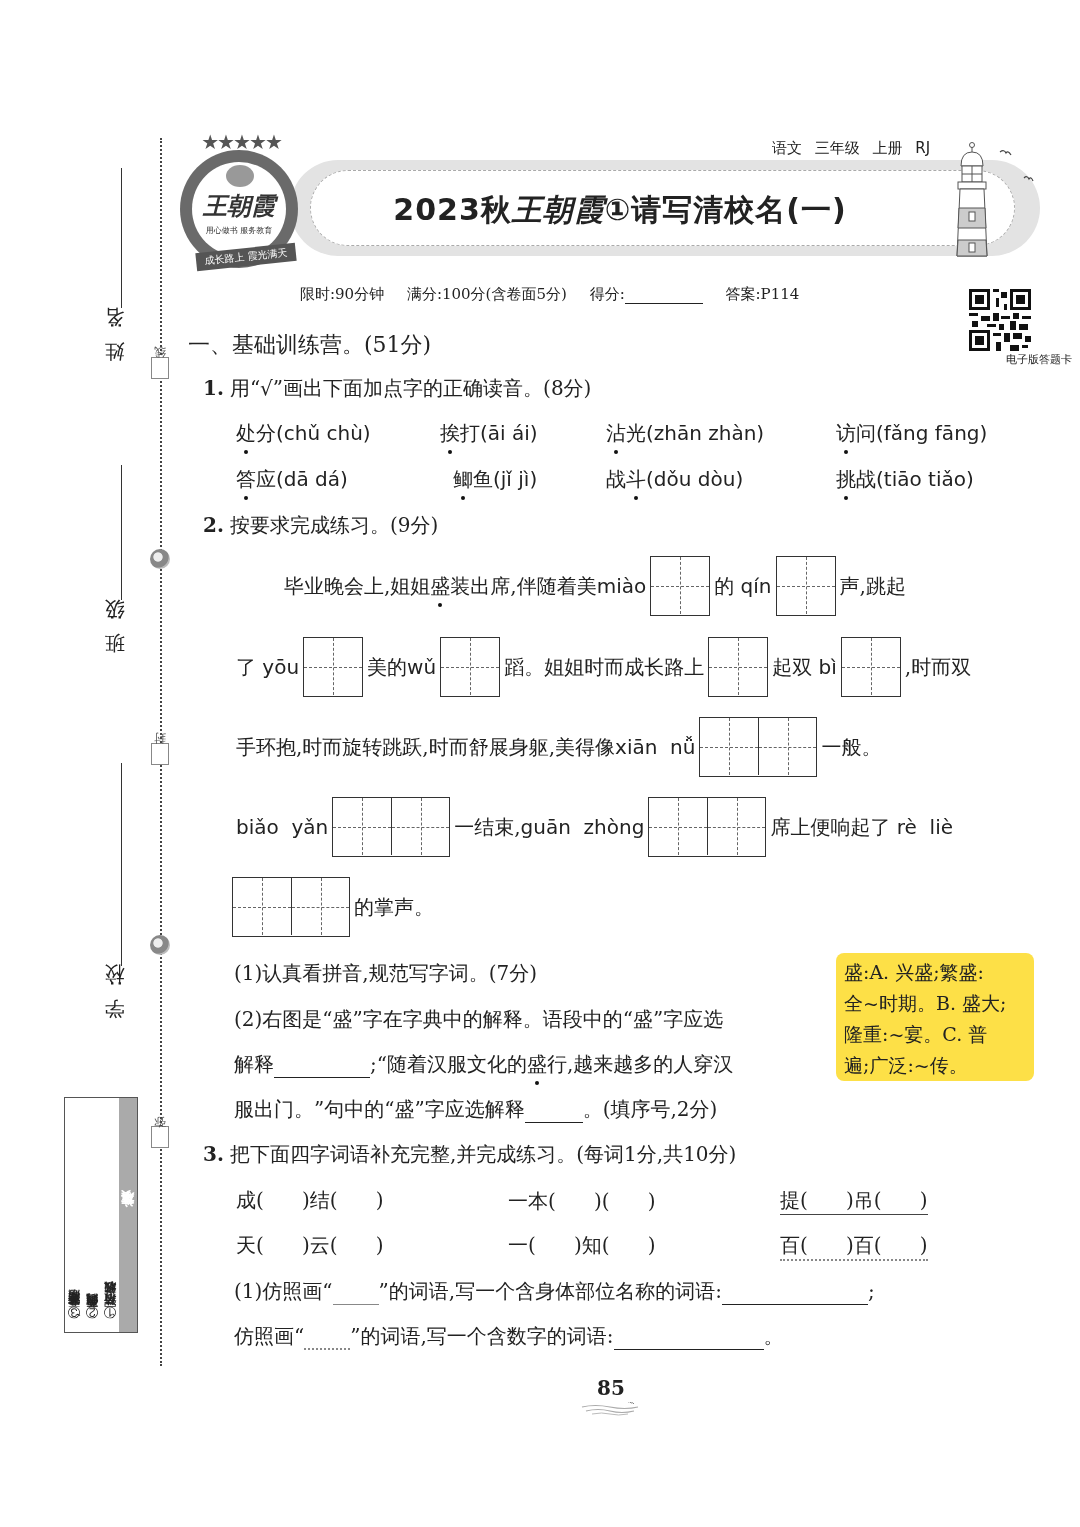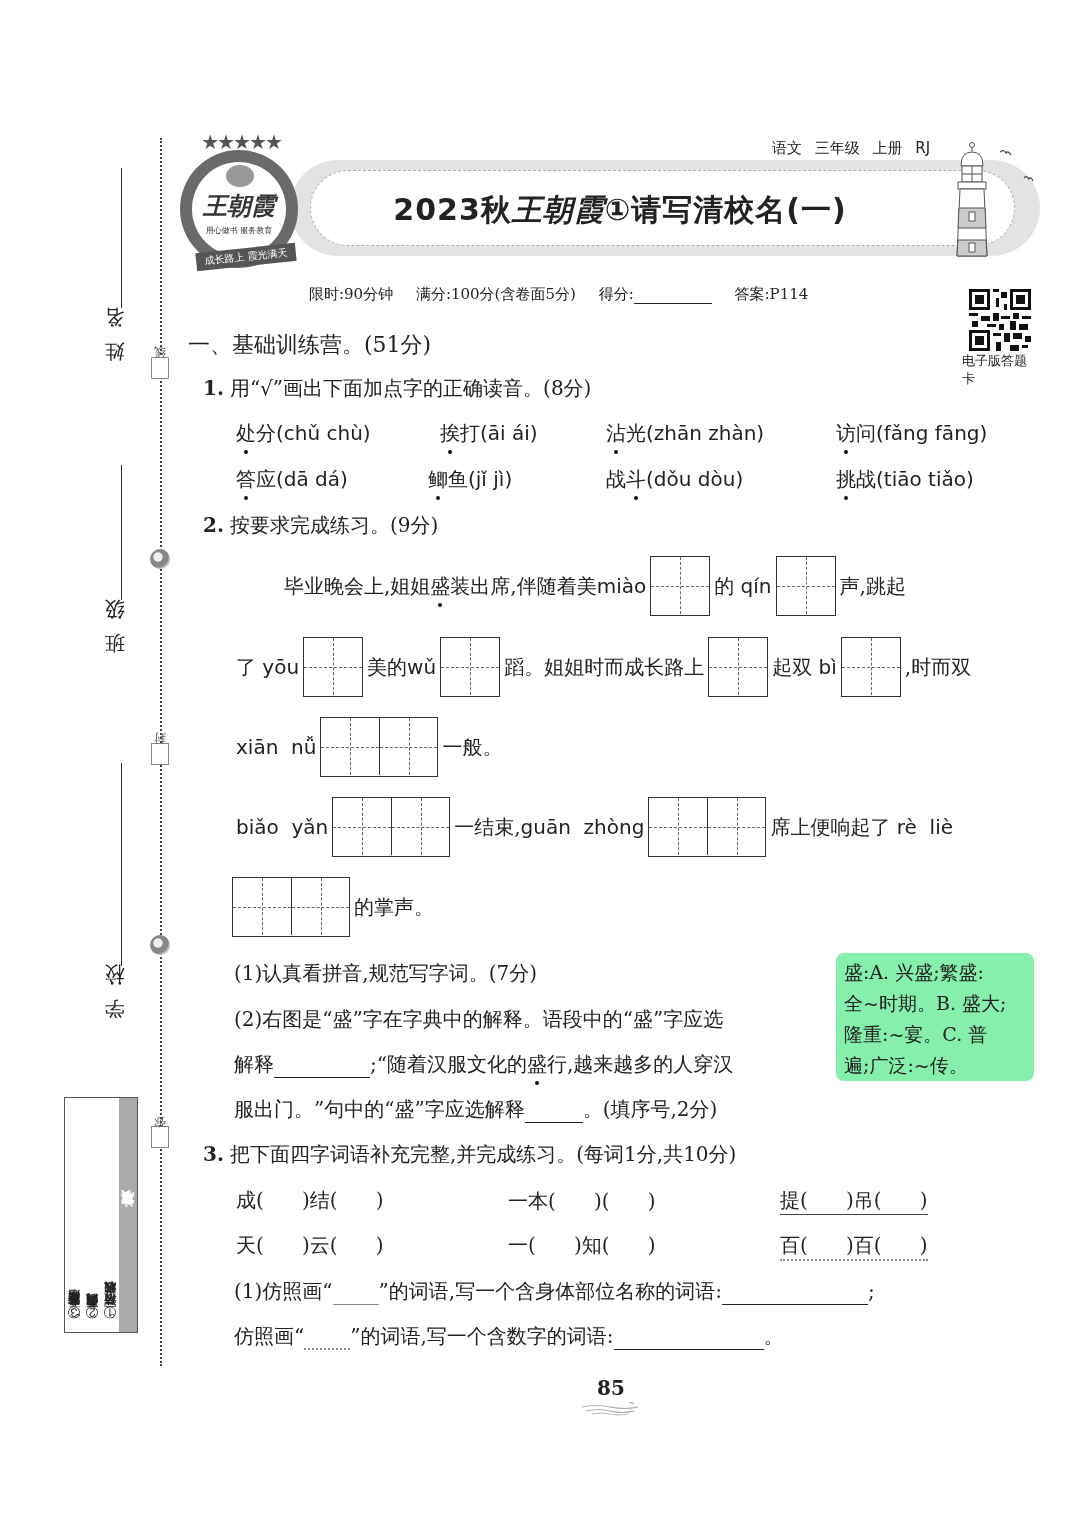--- a/index.html
+++ b/index.html
@@ -29,44 +29,44 @@
   .logo-in { position: absolute; left: 192px; top: 162px; width: 94px; height: 94px; border-radius: 50%; background: #fff; }
   .logo-text { position: absolute; left: 192px; top: 190px; width: 94px; text-align: center; font-size: 24px; font-weight: bold; font-style: italic; color: #333; }
   .logo-sub { position: absolute; left: 192px; top: 225px; width: 94px; text-align: center; font-size: 8px; color: #333; font-family: "DejaVu Sans", sans-serif; }
   .logo-ribbon { position: absolute; left: 196px; top: 248px; width: 100px; height: 18px; background: #555; color: #fff; font-size: 10px; text-align: center; line-height: 18px; transform: rotate(-6deg); font-family: "DejaVu Sans", sans-serif; }
   .logo-stars { position: absolute; left: 186px; top: 130px; width: 110px; text-align: center; font-size: 20px; color: #555; letter-spacing: -2px; }
   .logo-face { position: absolute; left: 226px; top: 165px; width: 28px; height: 22px; border-radius: 50%; background: #999; }
 
   .lighthouse { position: absolute; left: 952px; top: 140px; width: 40px; height: 118px; }
 
   
-  .info { position: absolute; left: 309px; top: 285px; font-size: 15px; white-space: nowrap; }
+  .info { position: absolute; left: 300px; top: 285px; font-size: 15px; white-space: nowrap; }
   .info .sp { display: inline-block; width: 18px; }
   .blank { display: inline-block; border-bottom: 1.5px solid #222; vertical-align: bottom; }
   .qr { position: absolute; left: 969px; top: 289px; width: 62px; height: 62px; }
-  .qr-label { position: absolute; left: 962px; top: 352px; font-size: 13px; width: 76px; text-align: left; }
+  .qr-label { position: absolute; left: 996px; top: 352px; font-size: 11px; width: 76px; text-align: right; }
 
   
   .sec-title { position: absolute; left: 188px; top: 330px; font-size: 22px; font-family: "DejaVu Sans", sans-serif; }
   .sec-title .pts { font-family: "DejaVu Serif", serif; }
   .q { position: absolute; left: 203px; font-size: 20px; white-space: nowrap; }
   .q .num { font-weight: bold; margin-right: 6px; }
   .line { position: absolute; left: 236px; font-size: 20px; white-space: nowrap; }
   .py { font-family: "DejaVu Sans", sans-serif; font-size: 20px; }
   .dot { position: relative; display: inline-block; }
   .dot::after { content: ""; position: absolute; left: 50%; bottom: -7px; width: 4px; height: 4px; margin-left: -2px; border-radius: 50%; background: #111; }
 
   .row { position: absolute; left: 236px; font-size: 20px; white-space: nowrap; height: 60px; display: flex; align-items: center; }
   .tian { display: inline-flex; border: 1.5px solid #333; height: 60px; margin: 0 4px; vertical-align: middle; }
   .tian .cell { width: 58px; height: 57px; position: relative; }
   .tian .cell + .cell { border-left: 1.5px solid #333; }
   .tian .cell::before { content: ""; position: absolute; left: 50%; top: 0; bottom: 0; border-left: 1px dashed #666; }
   .tian .cell::after { content: ""; position: absolute; top: 50%; left: 0; right: 0; border-top: 1px dashed #666; }
 
-  .dict { position: absolute; left: 836px; top: 953px; width: 198px; height: 128px; background: #86efac; border-radius: 8px; padding: 4px 8px; font-size: 19px; line-height: 31px; }
+  .dict { position: absolute; left: 836px; top: 953px; width: 198px; height: 128px; background: #fde047; border-radius: 8px; padding: 4px 8px; font-size: 19px; line-height: 31px; }
 
   .underline-solid { border-bottom: 1.5px solid #444; }
   .underline-wave { border-bottom: 2px dotted #888; }
 
   .page-num { position: absolute; left: 597px; top: 1376px; font-size: 20px; font-weight: bold; }
   .waves { position: absolute; left: 580px; top: 1402px; width: 60px; height: 14px; }
 </style>
 </head>
 <body>
 
@@ -189,21 +189,21 @@
 <div class="q" style="top:375px;">
   <span class="num">1.</span><span>用“√”画出下面加点字的正确读音。(8分)</span>
 </div>
 
 <div class="line" style="top:420px; left:236px;"><span class="dot">处</span><span>分</span><span class="py">(chǔ   chù)</span></div>
 <div class="line" style="top:420px; left:440px;"><span class="dot">挨</span><span>打</span><span class="py">(āi   ái)</span></div>
 <div class="line" style="top:420px; left:606px;"><span class="dot">沾</span><span>光</span><span class="py">(zhān   zhàn)</span></div>
 <div class="line" style="top:420px; left:836px;"><span class="dot">访</span><span>问</span><span class="py">(fǎng   fāng)</span></div>
 
 <div class="line" style="top:466px; left:236px;"><span class="dot">答</span><span>应</span><span class="py">(dā   dá)</span></div>
-<div class="line" style="top:466px; left:428px;"><span class="dot">鲫</span><span>鱼</span><span class="py">(jǐ   jì)</span></div>
+<div class="line" style="top:466px; left:453px;"><span class="dot">鲫</span><span>鱼</span><span class="py">(jǐ   jì)</span></div>
 <div class="line" style="top:466px; left:606px;"><span>战</span><span class="dot">斗</span><span class="py">(dǒu   dòu)</span></div>
 <div class="line" style="top:466px; left:836px;"><span class="dot">挑</span><span>战</span><span class="py">(tiāo   tiǎo)</span></div>
 
 <div class="q" style="top:512px;">
   <span class="num">2.</span><span>按要求完成练习。(9分)</span>
 </div>
 
 <div class="row" style="top:556px; left:284px;">
   <span>毕业晚会上,姐姐</span><span class="dot">盛</span><span>装出席,伴随着美</span>
   <span class="py">miào</span>
@@ -231,20 +231,21 @@
       <span class="cell"></span>
     </span>
   <span>起双</span>&nbsp;<span class="py">bì</span>
   <span class="tian">
       <span class="cell"></span>
     </span>
   <span>,时而双</span>
 </div>
 
 <div class="row" style="top:717px;">
+  <span>手环抱,时而旋转跳跃,时而舒展身躯,美得像</span>
     <span class="py" style="white-space:pre;">xiān  nǚ</span>
   <span class="tian">
       <span class="cell"></span>
       <span class="cell"></span>
     </span>
   <span>一般。</span>
 </div>
 
 <div class="row" style="top:797px;">
   <span class="py" style="white-space:pre;">biǎo  yǎn</span>

